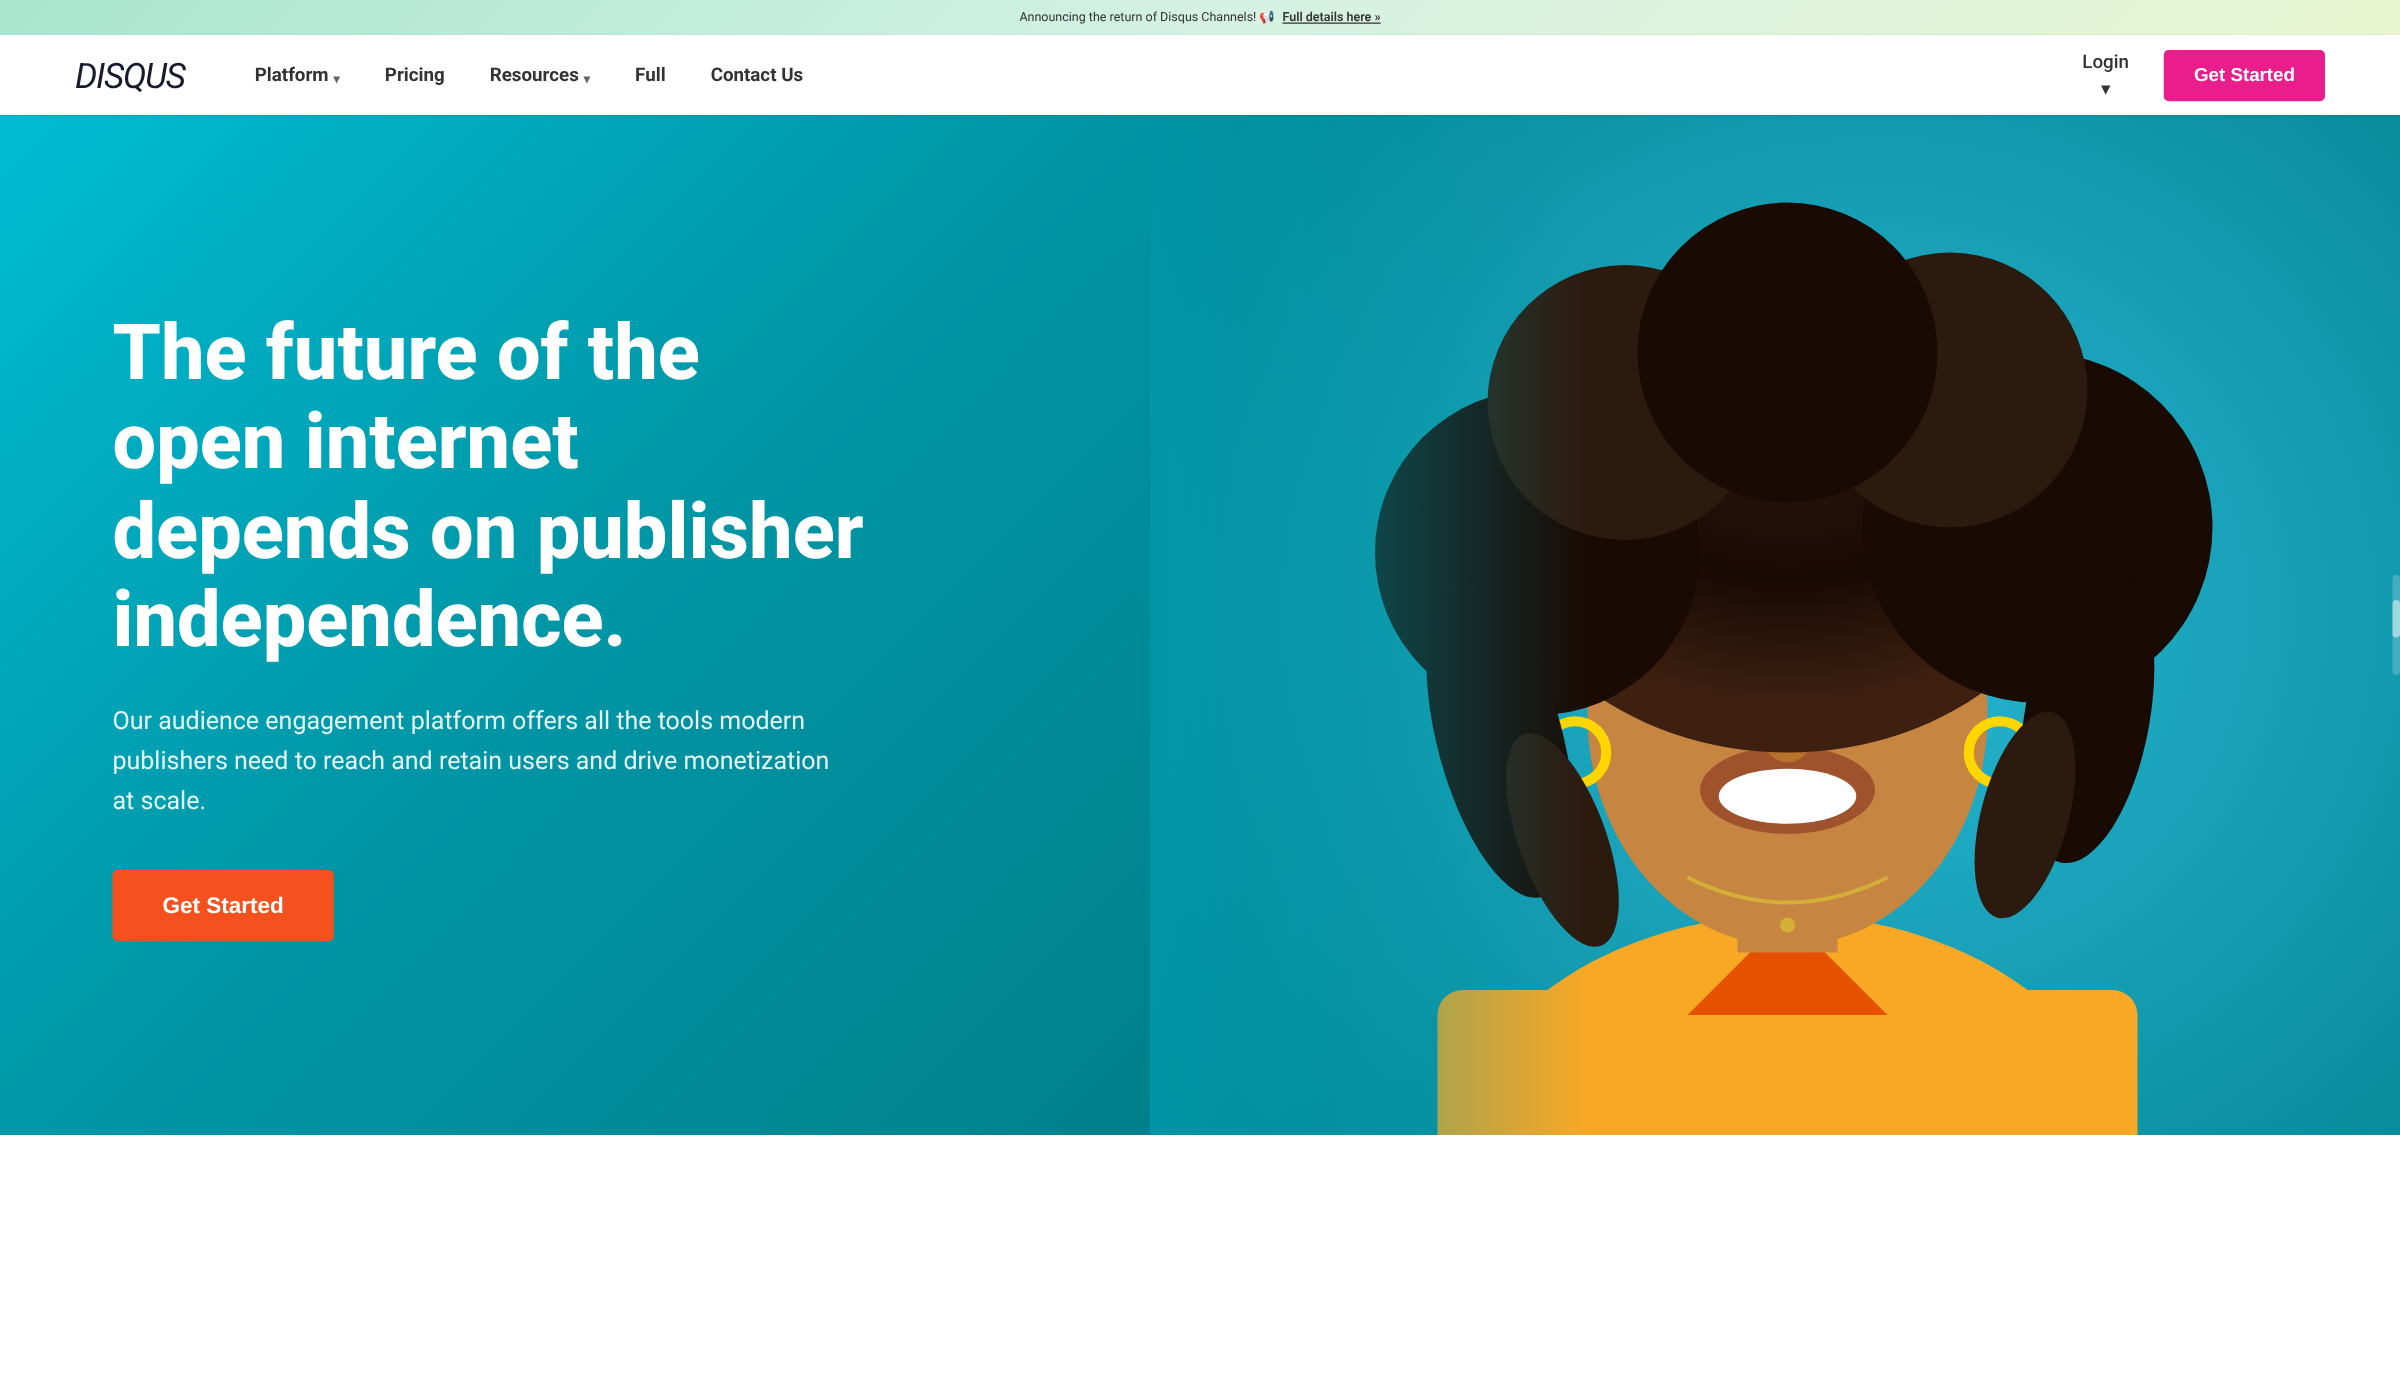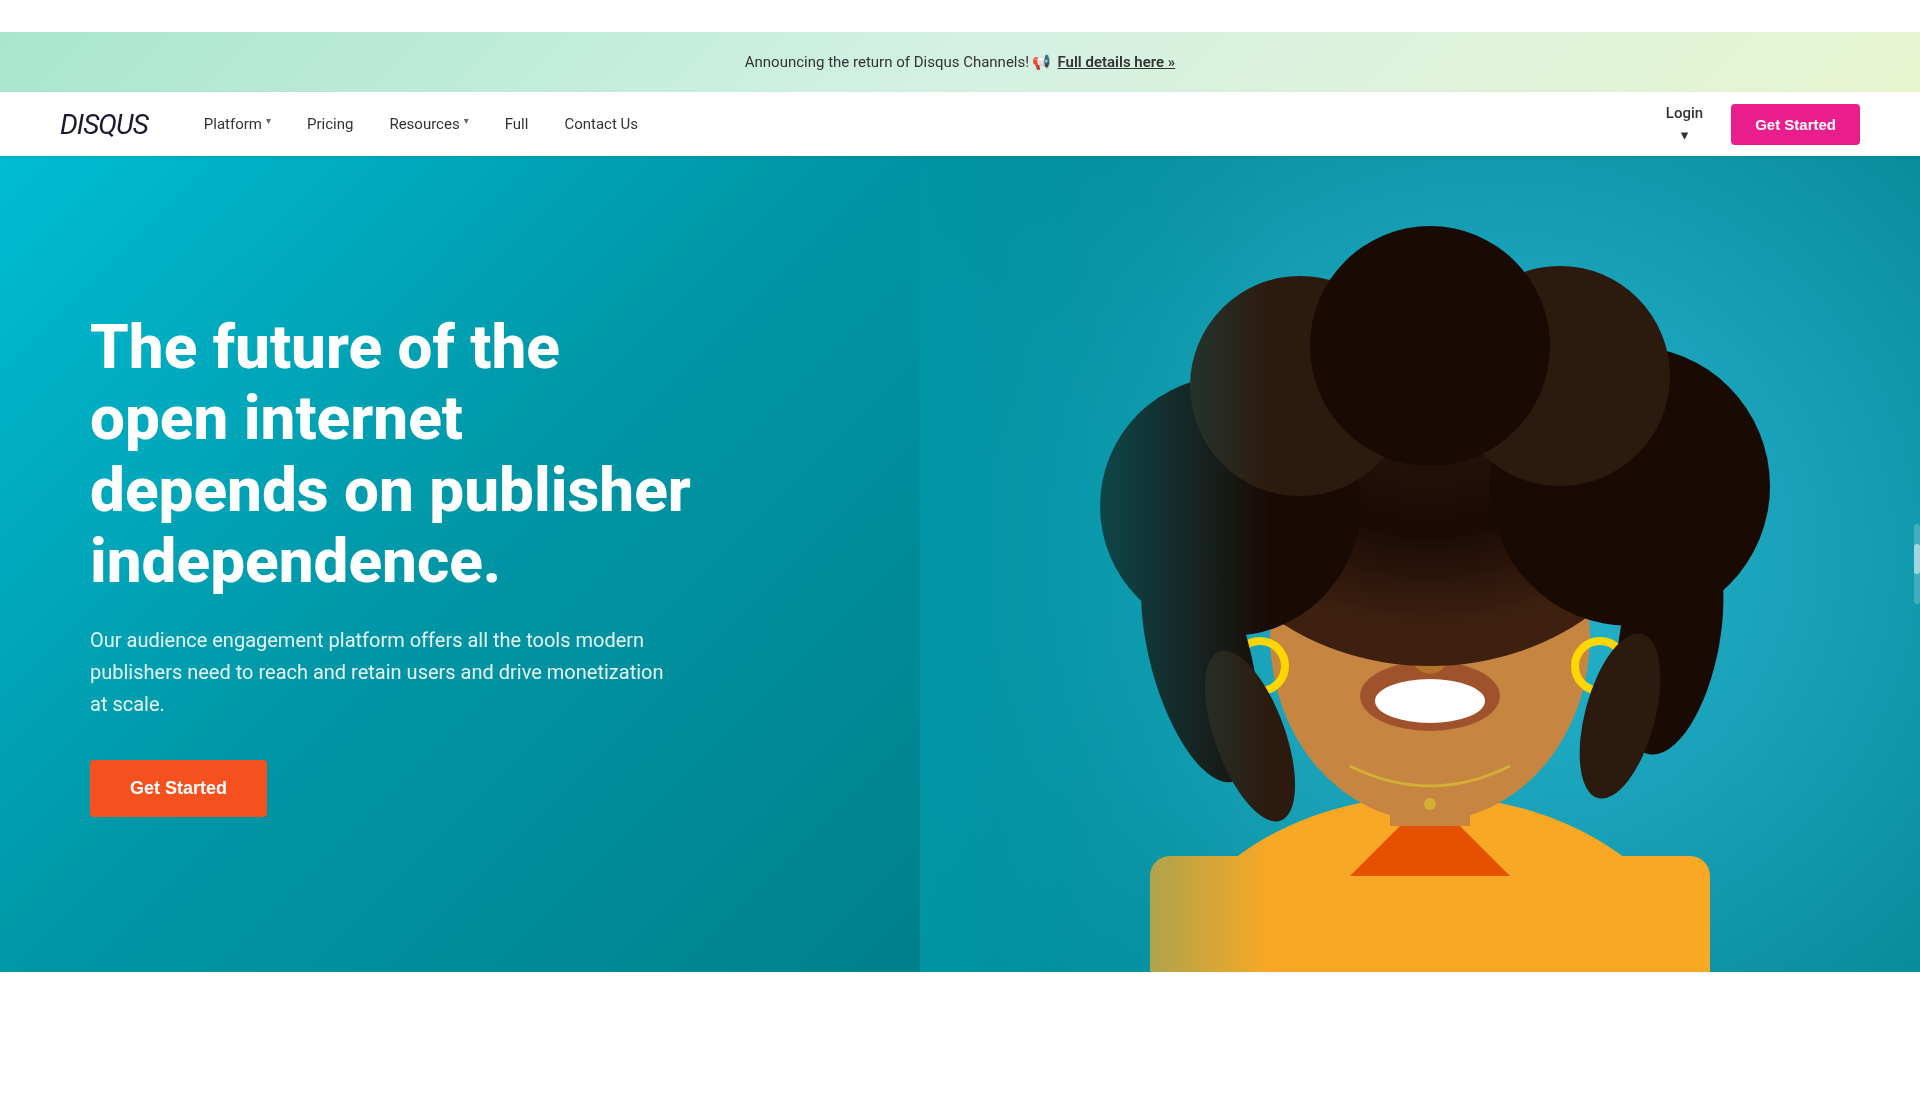--- a/index.html
+++ b/index.html
@@ -9,28 +9,27 @@
       width: 1920px;
       height: 1101px;
       overflow: hidden;
     }
 
     
     .announcement-bar {
       background: linear-gradient(135deg, #a8e6cf 0%, #d4f1e4 50%, #e8f5d0 100%);
       text-align: center;
       padding: 8px 20px;
-      font-size: 15px;
+      font-size: 10px;
       color: #333;
-      height: 60px;
+      height: 28px;
       display: flex;
       align-items: center;
       justify-content: center;
       gap: 6px;
-      margin-top: 32px;
     }
 
     .announcement-bar a {
       color: #333;
       font-weight: 600;
       text-decoration: underline;
       cursor: pointer;
       text-align: right;
     }
 
@@ -59,25 +58,25 @@
 
     .nav-links {
       display: flex;
       align-items: center;
       gap: 4px;
       flex: 1;
     }
 
     .nav-item {
       display: flex;
-      align-items: flex-start;
+      align-items: flex-end;
       gap: 4px;
       padding: 8px 16px;
       font-size: 15px;
-      font-weight: 400;
+      font-weight: 700;
       color: #333;
       cursor: pointer;
       border-radius: 4px;
       white-space: nowrap;
     }
 
     .nav-item .chevron {
       font-size: 10px;
       color: #666;
     }

